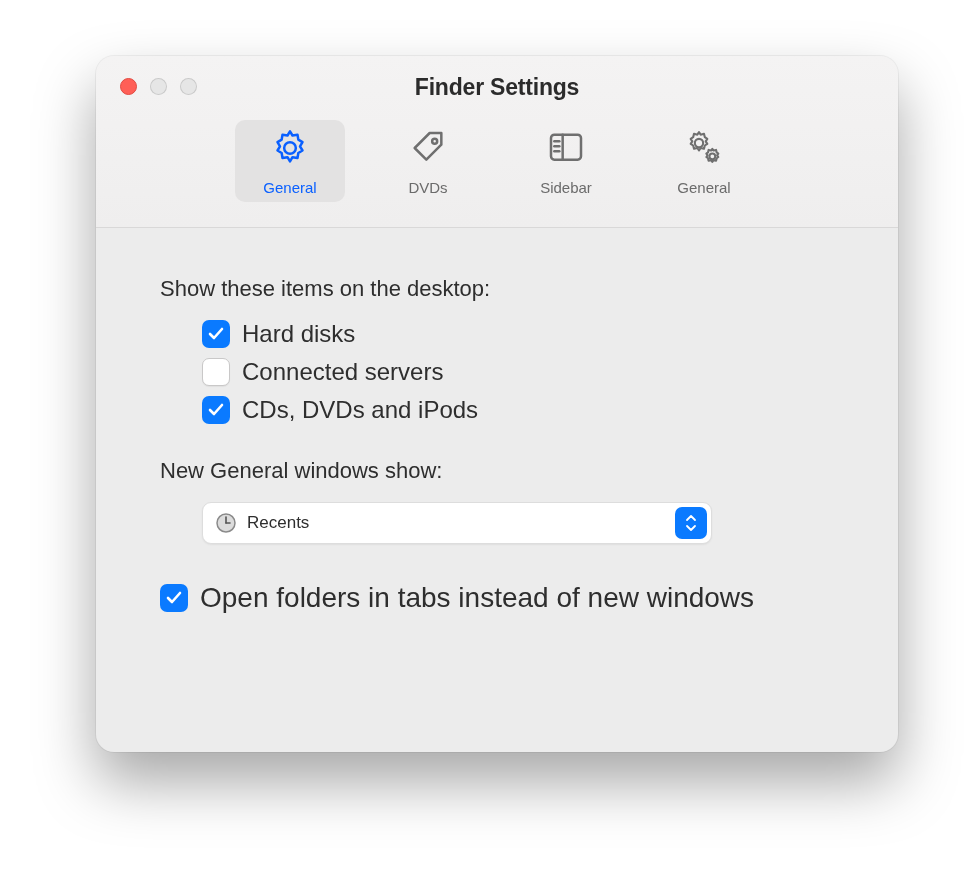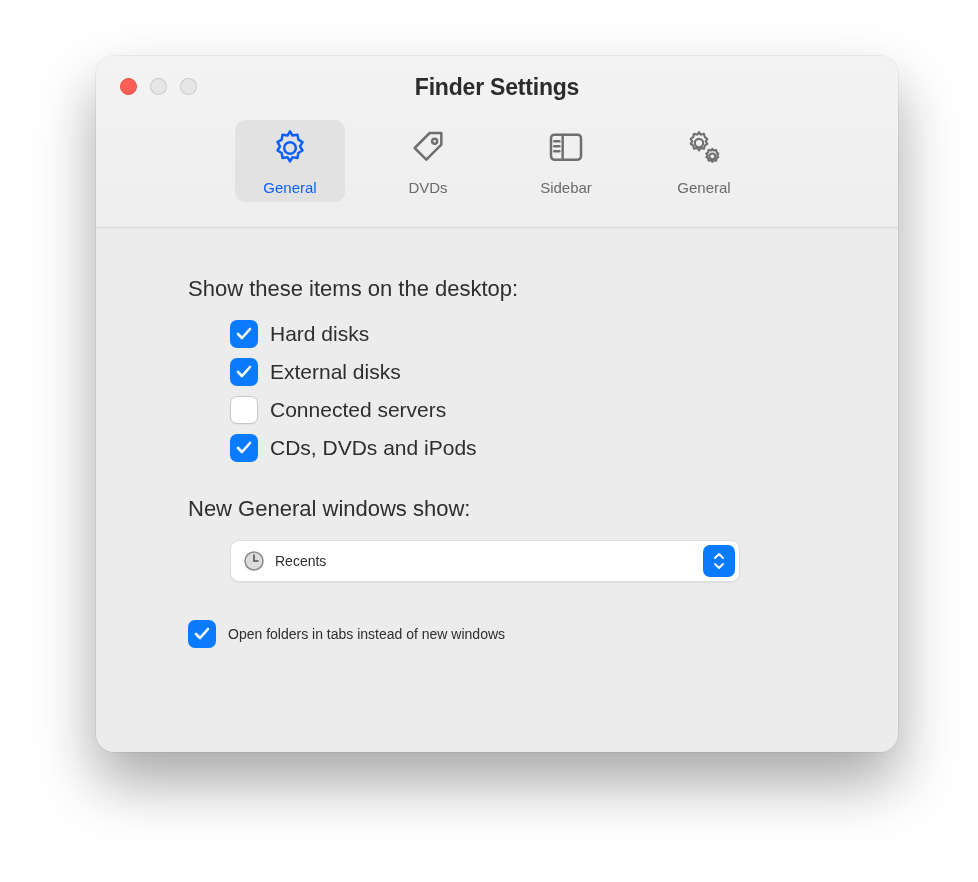--- a/index.html
+++ b/index.html
@@ -74,37 +74,37 @@
     .toolbar-item.active {
       background: #e3e2e2;
       color: #0a60ff;
     }
     .toolbar-item.active svg { stroke: #0a60ff; fill: none; }
     .toolbar-item svg { width: 40px; height: 40px; }
     .toolbar-label { font-size: 15px; }
     .toolbar-item.active .toolbar-label { color: #0a60ff; }
 
     .content {
-      padding: 48px 64px 40px 92px;
+      padding: 48px 64px 40px 64px;
       color: #2e2e2e;
     }
     .section-label {
       font-size: 22px;
       margin-bottom: 18px;
     }
     .check-group {
       margin-left: 42px;
       margin-bottom: 34px;
     }
     .check-row {
       display: flex;
       align-items: center;
       gap: 12px;
       margin-bottom: 10px;
-      font-size: 21px;
+      font-size: 24px;
     }
     .checkbox {
       width: 28px; height: 28px;
       border-radius: 7px;
       display: inline-flex;
       align-items: center;
       justify-content: center;
       flex-shrink: 0;
     }
     .checkbox.checked {
@@ -124,21 +124,21 @@
     .dropdown {
       width: 510px;
       height: 42px;
       background: #ffffff;
       border-radius: 9px;
       border: 1px solid #ddd;
       box-shadow: 0 1px 2px rgba(0,0,0,0.06);
       display: flex;
       align-items: center;
       padding: 0 6px 0 12px;
-      font-size: 14px;
+      font-size: 17px;
       position: relative;
     }
     .dropdown .dd-icon {
       margin-right: 10px;
       display: inline-flex;
     }
     .dropdown .dd-stepper {
       position: absolute;
       right: 4px; top: 4px; bottom: 4px;
       width: 32px;
@@ -149,21 +149,21 @@
       align-items: center;
       justify-content: center;
       gap: 2px;
     }
     .dd-stepper svg { width: 12px; height: 8px; }
 
     .bottom-check {
       display: flex;
       align-items: center;
       gap: 12px;
-      font-size: 14px;
+      font-size: 28px;
     }
   </style>
 </head>
 <body>
 
 <div class="window">
 
   <div class="titlebar">
     <div class="traffic-lights">
       <div class="tl close"></div>
@@ -230,28 +230,20 @@
 
       <div class="check-row">
         <span class="checkbox checked">
           <svg viewBox="0 0 18 18">
               <path d="M3 9l4 4 8-9" stroke="#fff" stroke-width="2.6" fill="none" stroke-linecap="round" stroke-linejoin="round"></path>
             </svg>
         </span>
         <span>Hard disks</span>
       </div>
 
-      <div class="check-row">
-        <span class="checkbox checked">
-          <svg viewBox="0 0 18 18">
-              <path d="M3 9l4 4 8-9" stroke="#fff" stroke-width="2.6" fill="none" stroke-linecap="round" stroke-linejoin="round"></path>
-            </svg>
-        </span>
-        <span>External disks</span>
-      </div>
 
       <div class="check-row">
         <span class="checkbox unchecked"></span>
         <span>Connected servers</span>
       </div>
 
       <div class="check-row">
         <span class="checkbox checked">
           <svg viewBox="0 0 18 18">
               <path d="M3 9l4 4 8-9" stroke="#fff" stroke-width="2.6" fill="none" stroke-linecap="round" stroke-linejoin="round"></path>

